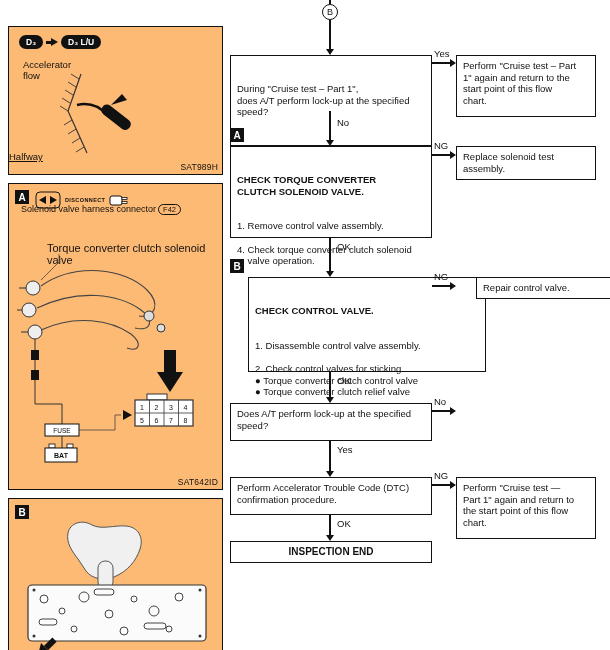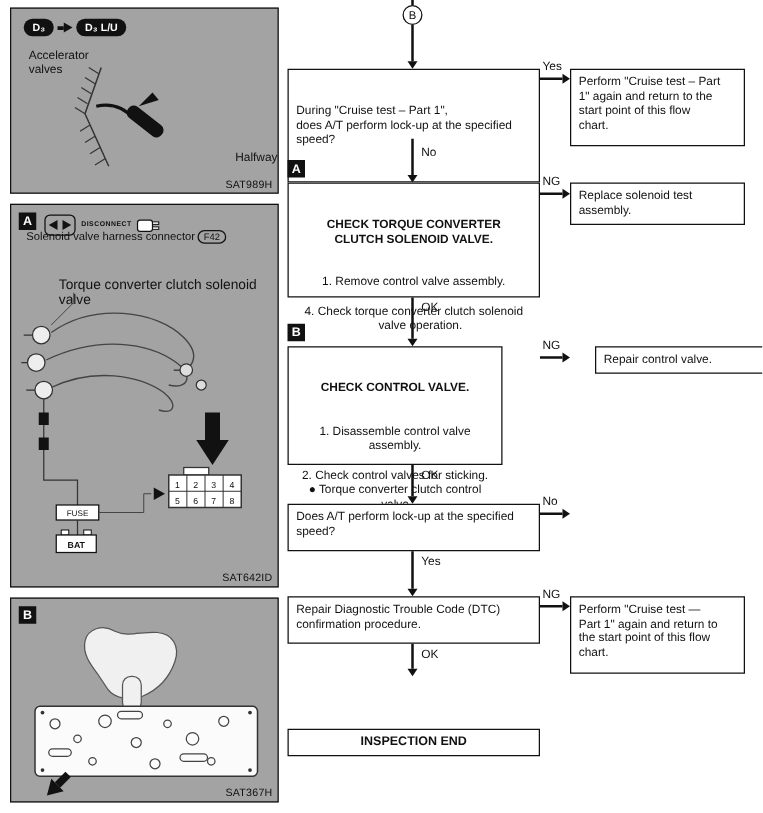--- a/index.html
+++ b/index.html
@@ -1,48 +1,48 @@
 <!DOCTYPE html>
 <html><head>
 <meta charset="utf-8">
 <style>
   * { margin:0; padding:0; box-sizing:border-box; }
   html,body { background:#fff; }
   body { font-family:"Liberation Sans","DejaVu Sans",sans-serif; color:#111; }
   .sheet { position:relative; width:610px; height:650px; background:#fff; overflow:hidden; }
 
-  .fig { position:absolute; border:1.5px solid #111; background:#a3a3a3; }
+  .fig { position:absolute; border:1.5px solid #111; background:#fdba74;margin-top:20px; }
   .ref { position:absolute; right:4px; bottom:2px; font-size:8.5px; letter-spacing:.2px; }
   .marker { position:absolute; width:14px; height:14px; background:#111; color:#fff;
             font-weight:bold; font-size:10px; display:flex; align-items:center; justify-content:center; }
 
   
   .shift-row { position:absolute; left:10px; top:8px; display:flex; align-items:center; gap:3px; }
   .pill { background:#111; color:#fff; border-radius:10px; font-size:8.5px; font-weight:bold;
           padding:2px 7px; white-space:nowrap; }
   .shift-arrow { display:flex; align-items:center; }
   .shift-arrow .tail { width:5px; height:3px; background:#111; }
   .shift-arrow .head { width:0; height:0; border-left:7px solid #111;
                        border-top:4px solid transparent; border-bottom:4px solid transparent; }
   .acc-label { position:absolute; left:14px; top:32px; font-size:9.5px; line-height:1.2; white-space:pre-line; }
-  .halfway { position:absolute; left:0; right:0; bottom:22px; text-align:right; font-size:9.5px; }
+  .halfway { position:absolute; left:0; right:0; bottom:12px; text-align:left; font-size:9.5px;text-decoration:underline; }
 
   
   .disc-row { position:absolute; left:26px; top:7px; display:flex; align-items:center; gap:4px; }
   .disc-label { font-size:5.5px; letter-spacing:.4px; font-weight:bold; }
   .harness-lbl { position:absolute; left:12px; top:20px; font-size:9px; }
   .code-oval { display:inline-block; border:1px solid #111; border-radius:8px; padding:0 4px;
                font-size:7.5px; margin-left:2px; }
   .valve-lbl { position:absolute; left:38px; top:58px; font-size:11px; }
 
   
   .flow-box { position:absolute; border:1.5px solid #111; background:#fff; padding:4px 6px;
               font-size:9.5px; line-height:1.22; white-space:pre-wrap; }
   .flow-box .title { font-weight:bold; white-space:pre-wrap; }
-  .end-box { text-align:center; font-weight:bold; font-size:10px; padding-top:4px;margin-top:42px; }
+  .end-box { text-align:center; font-weight:bold; font-size:10px; padding-top:4px; }
   .vline { position:absolute; width:1.5px; background:#111; }
   .hline { position:absolute; height:1.5px; background:#111; }
   .arr-down { position:absolute; width:0; height:0; border-left:4px solid transparent;
               border-right:4px solid transparent; border-top:6px solid #111; }
   .arr-right { position:absolute; width:0; height:0; border-top:4px solid transparent;
                border-bottom:4px solid transparent; border-left:6px solid #111; }
   .branch-label { position:absolute; font-size:9.5px; }
   .circle-conn { position:absolute; width:16px; height:16px; border:1.2px solid #111; border-radius:50%;
                  font-size:9px; display:flex; align-items:center; justify-content:center; background:#fff; }
   svg text { font-family:"Liberation Sans","DejaVu Sans",sans-serif; }
@@ -55,21 +55,21 @@
   <div class="fig" style="left:8px; top:6px; width:215px; height:149px;">
     <div class="shift-row">
       <span class="pill">D₃</span>
       <span class="shift-arrow">
           <span class="tail"></span>
           <span class="head"></span>
         </span>
       <span class="pill">D₃ L/U</span>
     </div>
     <div class="acc-label">Accelerator
-valves</div>
+flow</div>
     <svg style="position:absolute; left:6px; top:44px;" width="200" height="84" viewBox="0 0 200 84">
       <path d="M66,3 L53,40 L72,82" fill="none" stroke="#333" stroke-width="1.2"></path>
       <g stroke="#333" stroke-width="0.9">
         <line x1="64" y1="8" x2="56" y2="3"></line>
         <line x1="61" y1="16" x2="53" y2="11"></line>
         <line x1="58" y1="24" x2="50" y2="19"></line>
         <line x1="55" y1="32" x2="47" y2="27"></line>
         <line x1="53" y1="40" x2="45" y2="35"></line>
         <line x1="57" y1="49" x2="49" y2="54"></line>
         <line x1="61" y1="58" x2="53" y2="63"></line>
@@ -219,39 +219,39 @@
   <div class="arr-right" style="left:450px; top:59px;"></div>
   <div class="flow-box" style="left:456px; top:55px; width:140px; min-height:62px;">Perform "Cruise test – Part
 1" again and return to the
 start point of this flow
 chart.</div>
   <div class="branch-label" style="left:337px; top:117px;">No</div>
   <div class="vline" style="left:329px; top:111px; height:29px;"></div>
   <div class="arr-down" style="left:326px; top:140px;"></div>
 
   <div class="marker" style="left:230px; top:128px;">A</div>
-  <div class="flow-box" style="left:230px; top:146px; width:202px; height:92px;text-align:center;">
+  <div class="flow-box" style="left:230px; top:146px; width:202px; height:92px;">
     <div class="title">CHECK TORQUE CONVERTER
 CLUTCH SOLENOID VALVE.</div>
     <div>1. Remove control valve assembly.
 
 4. Check torque converter clutch solenoid
     valve operation.</div>
   </div>
   <div class="branch-label" style="left:434px; top:140px;">NG</div>
   <div class="hline" style="left:432px; top:154px; width:18px;"></div>
   <div class="arr-right" style="left:450px; top:151px;"></div>
   <div class="flow-box" style="left:456px; top:146px; width:140px; min-height:34px;">Replace solenoid test
 assembly.</div>
   <div class="branch-label" style="left:337px; top:241px;">OK</div>
   <div class="vline" style="left:329px; top:238px; height:33px;"></div>
   <div class="arr-down" style="left:326px; top:271px;"></div>
 
   <div class="marker" style="left:230px; top:259px;">B</div>
-  <div class="flow-box" style="left:230px; top:277px; width:172px; height:95px;text-align:center;">
+  <div class="flow-box" style="left:248px; top:277px; width:238px; height:95px;">
     <div class="title">CHECK CONTROL VALVE.</div>
     <div>1. Disassemble control valve assembly.
 
 2. Check control valves for sticking.
 ● Torque converter clutch control valve
 ● Torque converter clutch relief valve</div>
   </div>
   <div class="branch-label" style="left:434px; top:271px;">NG</div>
   <div class="hline" style="left:432px; top:285px; width:18px;"></div>
   <div class="arr-right" style="left:450px; top:282px;"></div>
@@ -262,21 +262,21 @@
 
   <div class="flow-box" style="left:230px; top:403px; width:202px; min-height:38px;">Does A/T perform lock-up at the specified
 speed?</div>
   <div class="branch-label" style="left:434px; top:396px;">No</div>
   <div class="hline" style="left:432px; top:410px; width:18px;"></div>
   <div class="arr-right" style="left:450px; top:407px;"></div>
   <div class="branch-label" style="left:337px; top:444px;">Yes</div>
   <div class="vline" style="left:329px; top:441px; height:30px;"></div>
   <div class="arr-down" style="left:326px; top:471px;"></div>
 
-  <div class="flow-box" style="left:230px; top:477px; width:202px; min-height:38px;">Repair Diagnostic Trouble Code (DTC)
+  <div class="flow-box" style="left:230px; top:477px; width:202px; min-height:38px;">Perform Accelerator Trouble Code (DTC)
 confirmation procedure.</div>
   <div class="branch-label" style="left:434px; top:470px;">NG</div>
   <div class="hline" style="left:432px; top:484px; width:18px;"></div>
   <div class="arr-right" style="left:450px; top:481px;"></div>
   <div class="flow-box" style="left:456px; top:477px; width:140px; min-height:62px;">Perform "Cruise test —
 Part 1" again and return to
 the start point of this flow
 chart.</div>
   <div class="branch-label" style="left:337px; top:518px;">OK</div>
   <div class="vline" style="left:329px; top:515px; height:20px;"></div>

